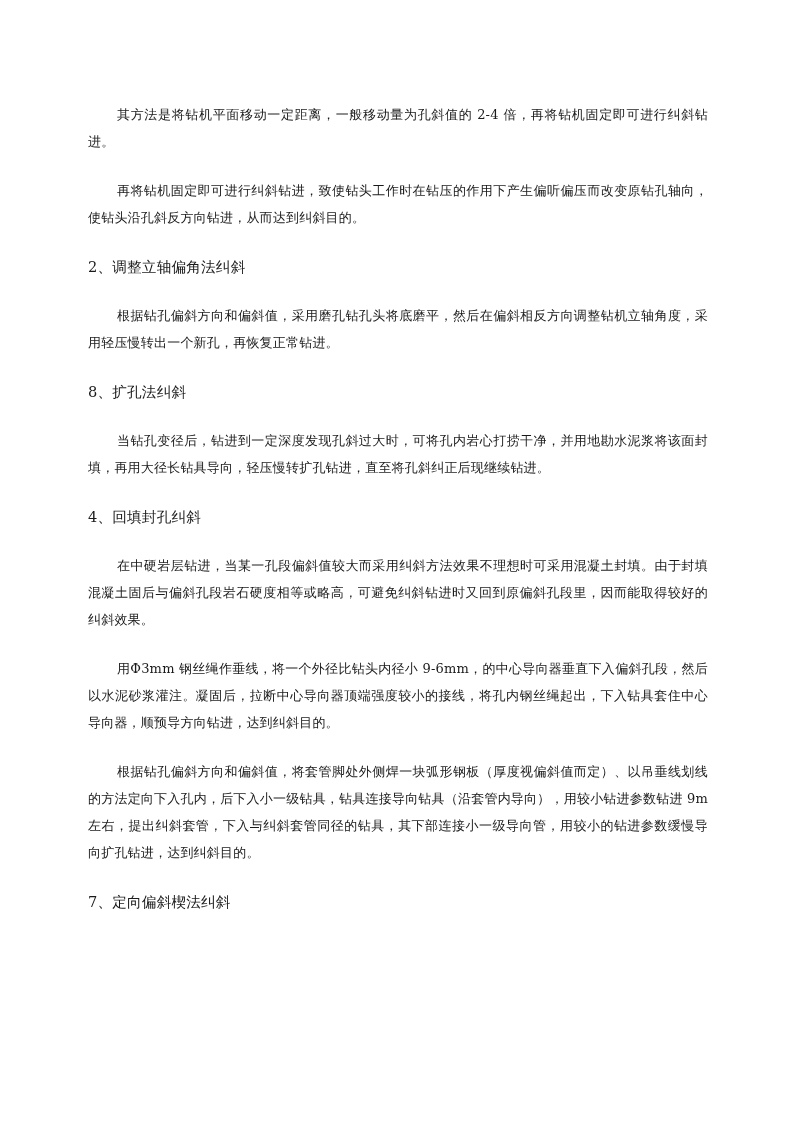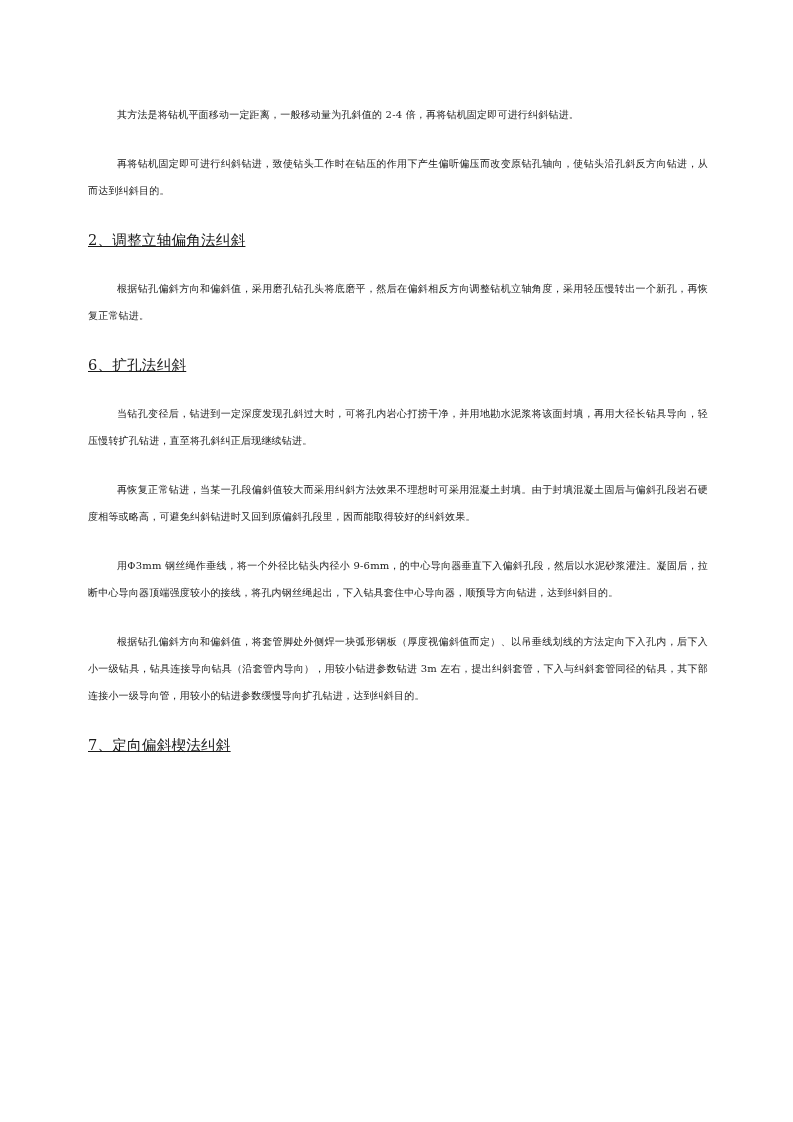--- a/index.html
+++ b/index.html
@@ -15,42 +15,42 @@
       font-family: "DejaVu Serif", "Liberation Serif", serif;
       color: #1a1a1a;
     }
     .page {
       position: absolute;
       left: 88px;
       top: 101px;
       width: 620px;
     }
     .para {
-      font-size: 10px;
+      font-size: 13px;
       line-height: 27px;
       text-indent: 29px;
       text-align: justify;
       margin: 0 0 22px 0;
       letter-spacing: 0.2px;
     }
     .heading {
       font-size: 14.6px;
       line-height: 27px;
       margin: 0 0 22px 0;
       letter-spacing: 0.2px;
-      text-decoration: underline;
     }
   </style>
 </head>
 <body>
 
 <div class="page">
   <p class="para">其方法是将钻机平面移动一定距离，一般移动量为孔斜值的 2-4 倍，再将钻机固定即可进行纠斜钻进。</p>
   <p class="para">再将钻机固定即可进行纠斜钻进，致使钻头工作时在钻压的作用下产生偏听偏压而改变原钻孔轴向，使钻头沿孔斜反方向钻进，从而达到纠斜目的。</p>
   <p class="heading">2、调整立轴偏角法纠斜</p>
   <p class="para">根据钻孔偏斜方向和偏斜值，采用磨孔钻孔头将底磨平，然后在偏斜相反方向调整钻机立轴角度，采用轻压慢转出一个新孔，再恢复正常钻进。</p>
-  <p class="heading">6、扩孔法纠斜</p>
+  <p class="heading">8、扩孔法纠斜</p>
   <p class="para">当钻孔变径后，钻进到一定深度发现孔斜过大时，可将孔内岩心打捞干净，并用地勘水泥浆将该面封填，再用大径长钻具导向，轻压慢转扩孔钻进，直至将孔斜纠正后现继续钻进。</p>
-  <p class="para">再恢复正常钻进，当某一孔段偏斜值较大而采用纠斜方法效果不理想时可采用混凝土封填。由于封填混凝土固后与偏斜孔段岩石硬度相等或略高，可避免纠斜钻进时又回到原偏斜孔段里，因而能取得较好的纠斜效果。</p>
+  <p class="heading">4、回填封孔纠斜</p>
+  <p class="para">在中硬岩层钻进，当某一孔段偏斜值较大而采用纠斜方法效果不理想时可采用混凝土封填。由于封填混凝土固后与偏斜孔段岩石硬度相等或略高，可避免纠斜钻进时又回到原偏斜孔段里，因而能取得较好的纠斜效果。</p>
   <p class="para">用Φ3mm 钢丝绳作垂线，将一个外径比钻头内径小 9-6mm，的中心导向器垂直下入偏斜孔段，然后以水泥砂浆灌注。凝固后，拉断中心导向器顶端强度较小的接线，将孔内钢丝绳起出，下入钻具套住中心导向器，顺预导方向钻进，达到纠斜目的。</p>
-  <p class="para">根据钻孔偏斜方向和偏斜值，将套管脚处外侧焊一块弧形钢板（厚度视偏斜值而定）、以吊垂线划线的方法定向下入孔内，后下入小一级钻具，钻具连接导向钻具（沿套管内导向），用较小钻进参数钻进 3m 左右，提出纠斜套管，下入与纠斜套管同径的钻具，其下部连接小一级导向管，用较小的钻进参数缓慢导向扩孔钻进，达到纠斜目的。</p>
+  <p class="para">根据钻孔偏斜方向和偏斜值，将套管脚处外侧焊一块弧形钢板（厚度视偏斜值而定）、以吊垂线划线的方法定向下入孔内，后下入小一级钻具，钻具连接导向钻具（沿套管内导向），用较小钻进参数钻进 9m 左右，提出纠斜套管，下入与纠斜套管同径的钻具，其下部连接小一级导向管，用较小的钻进参数缓慢导向扩孔钻进，达到纠斜目的。</p>
   <p class="heading">7、定向偏斜楔法纠斜</p>
 </div>
 
 </body></html>

